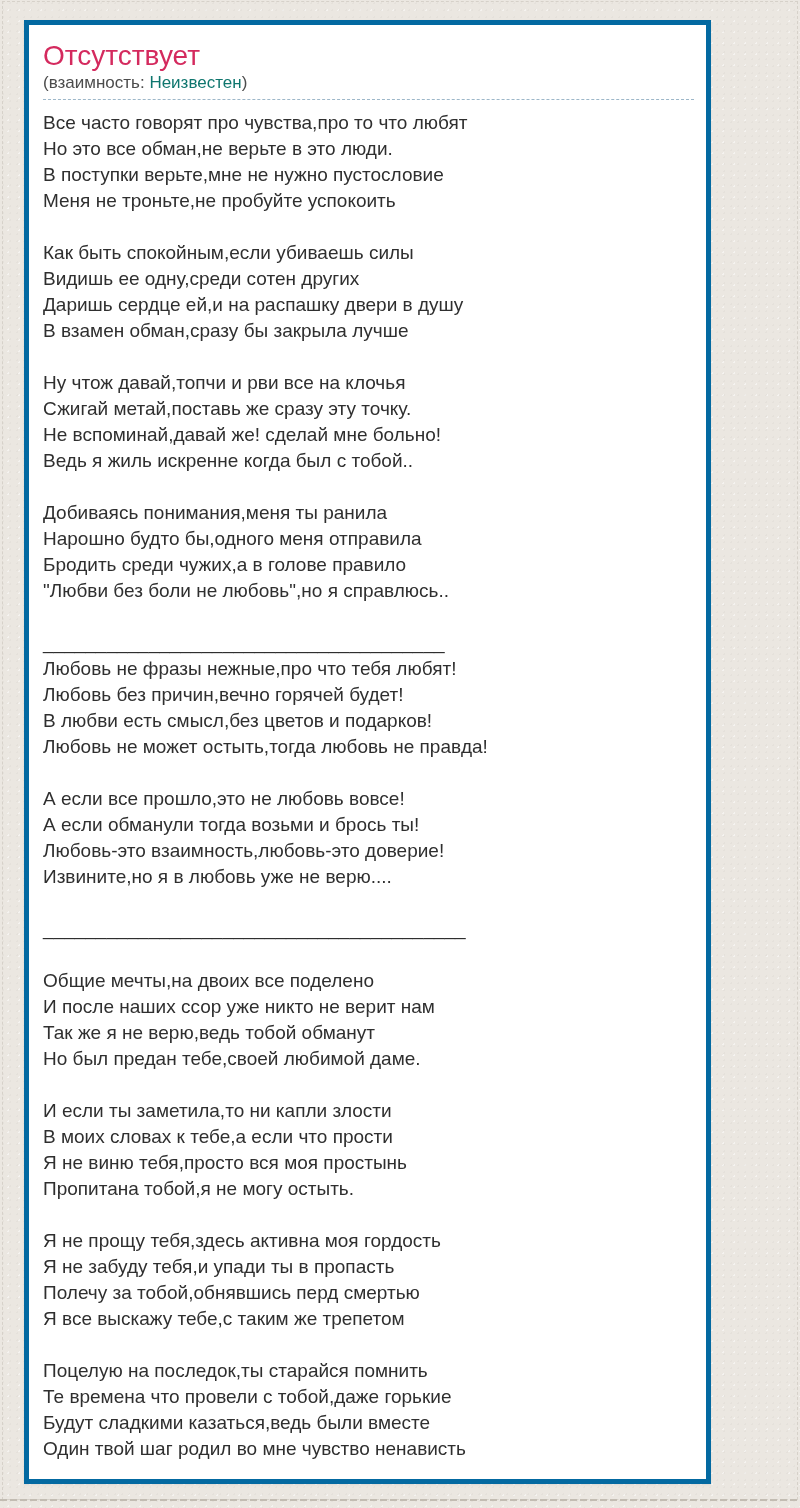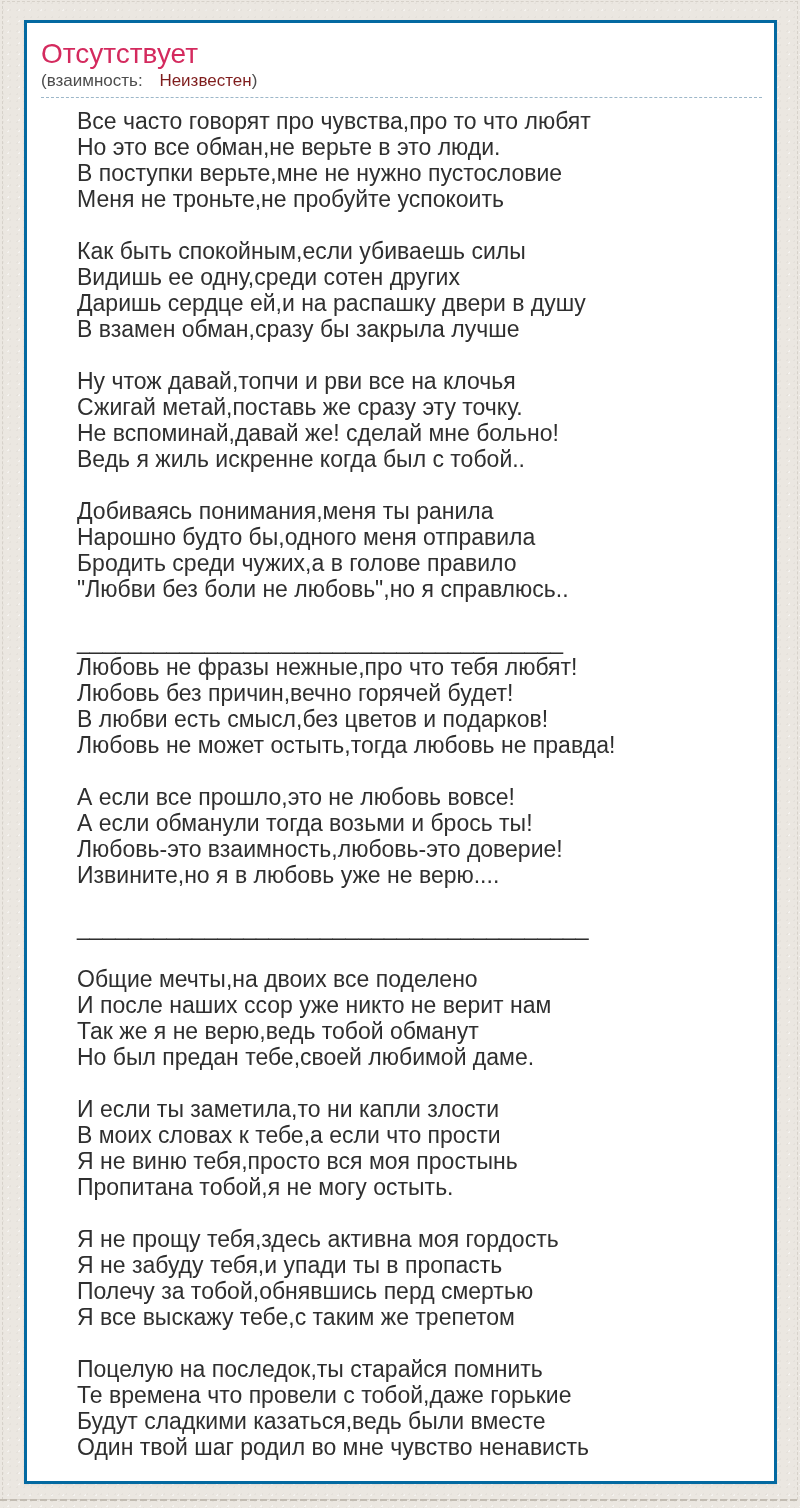--- a/index.html
+++ b/index.html
@@ -34,25 +34,25 @@
     width: 100%;
     height: 2px;
     background: repeating-linear-gradient(90deg,
       #c2bcb2 0px, #c2bcb2 7px,
       transparent 7px, transparent 10px);
   }
   .card {
     position: absolute;
     left: 24px;
     top: 20px;
-    width: 753px;
+    width: 687px;
     height: 1464px;
     box-sizing: border-box;
     background: #ffffff;
-    border: 3px solid #0369a1;
+    border: 5px solid #0369a1;
     box-shadow: 0 1px 2px rgba(0,0,0,0.06);
     padding: 16px 12px 0 14px;
   }
   .song-header {
     border-bottom: 1px dashed #9db7c9;
     padding-bottom: 7px;
   }
   h1.song-title {
     margin: 0;
     font-size: 28px;
@@ -60,32 +60,30 @@
     font-weight: normal;
     color: #d42a5e;
   }
   .song-subtitle {
     margin-top: 2px;
     font-size: 17px;
     line-height: 19px;
     color: #4c4c4c;
   }
   .artist-link {
-    color: #7f1d1d;
+    color: #0f766e;
     text-decoration: none;
     cursor: pointer;
-    margin-left: 12px;
   }
   .lyrics {
     margin-top: 10px;
-    font-size: 23px;
+    font-size: 19px;
     line-height: 26px;
     color: #2f2f2f;
     white-space: pre-line;
-    margin-left: 36px;
   }
 </style>
 </head>
 <body>
 
 <div class="stitch-frame"></div>
 <div class="bottom-stitch"></div>
 
 <div class="card">
   <div class="song-header">

